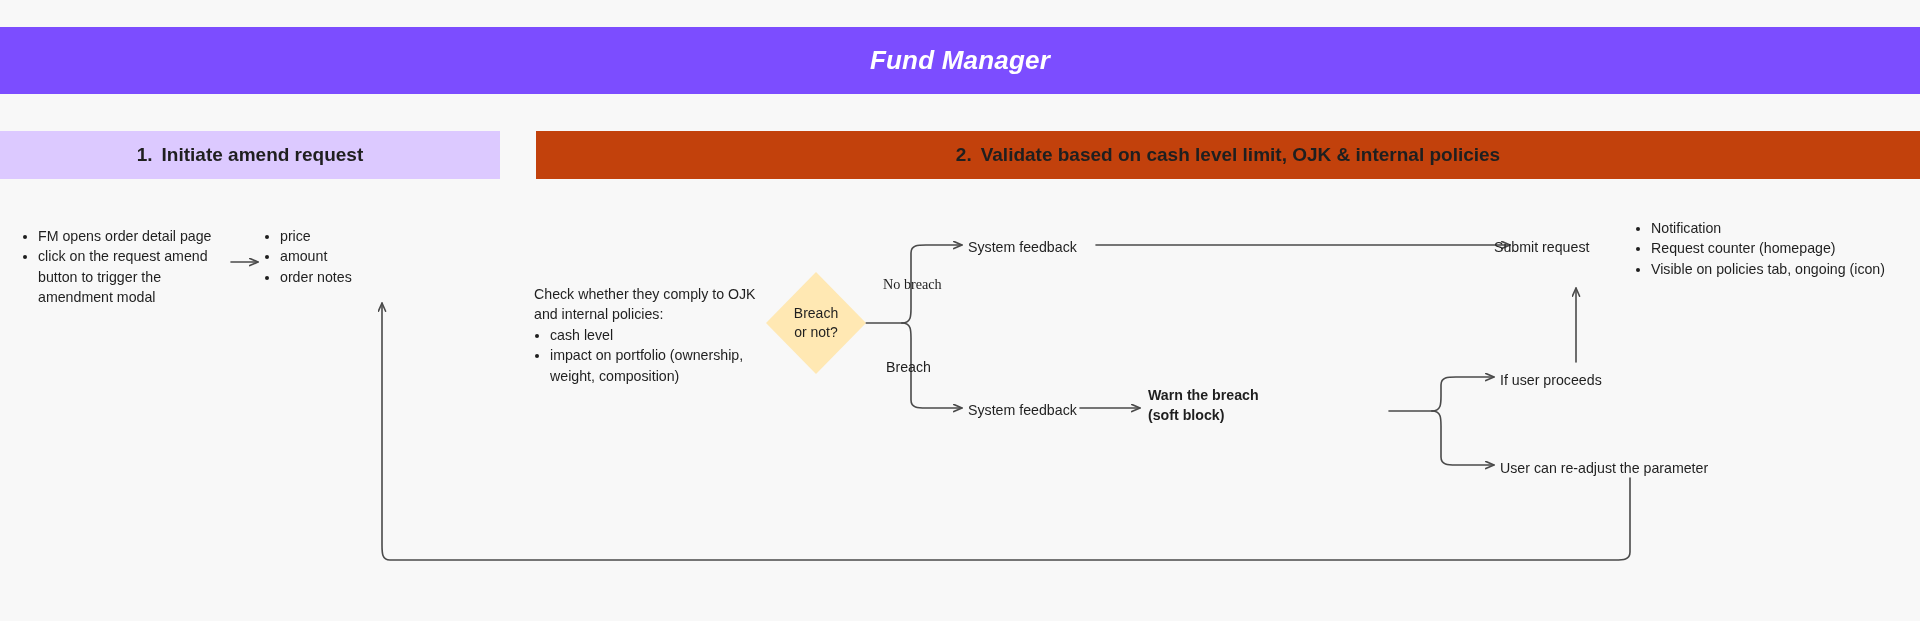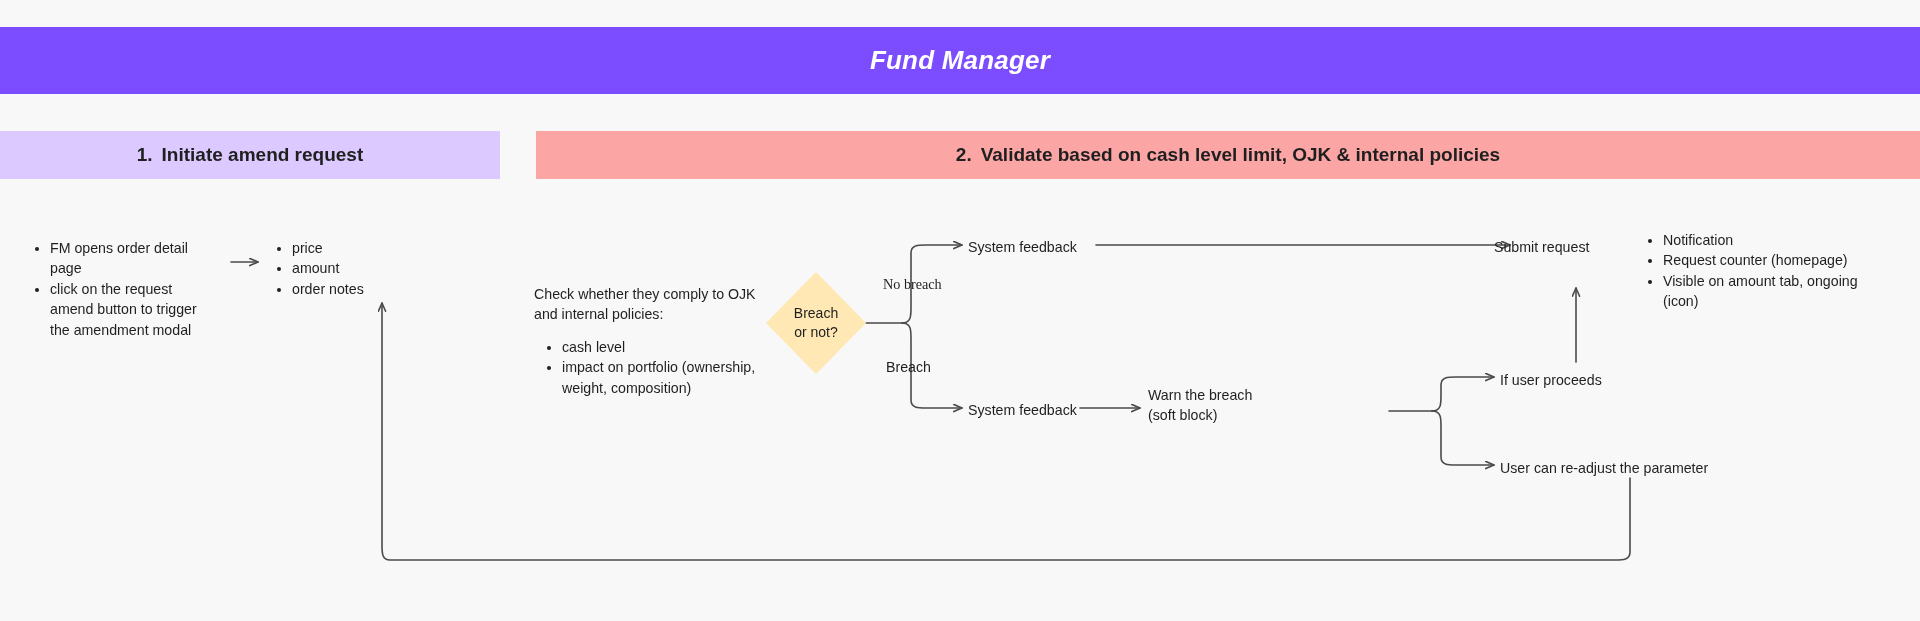--- a/index.html
+++ b/index.html
@@ -28,36 +28,36 @@
     background:#dcc9ff;
     display:flex;align-items:center;justify-content:center;
   }
   .sec1{left:0px;top:131px;width:500px;}
   .sec2{left:536px;top:131px;width:1384px;}
   .sec-title{font-size:19px;font-weight:bold;color:#1f1f1f;white-space:nowrap;}
   .sec-num{margin-right:9px;}
 
   
   .tblock{position:absolute;font-size:14.2px;color:#1f1f1f;line-height:1.44;}
-  ul.bul{margin:12px;padding:0 0 0 16px;list-style:disc;}
+  ul.bul{margin:0;padding:0 0 0 16px;list-style:disc;}
   ul.bul li{margin:0;padding:0;}
   .lead{margin:0 0 0 0;}
 
   .b-fm      {left:22px;  top:226px; width:190px;}
   .b-input   {left:264px; top:226px; width:190px;}
   .b-check   {left:534px; top:284px; width:240px;}
   .b-notif   {left:1635px;top:218px; width:270px;}
 
   
   .nlabel{position:absolute;font-size:14.2px;color:#1f1f1f;line-height:1.44;white-space:nowrap;}
   .n-nobreach {left:883px; top:274px;font-family:Liberation Serif, serif;}
   .n-breach   {left:886px; top:357px;}
   .n-sysfb1   {left:968px; top:237px;}
   .n-sysfb2   {left:968px; top:400px;}
-  .n-warn     {left:1148px;top:385px;white-space:normal;width:120px;}
+  .n-warn     {left:1148px;top:385px;white-space:normal;width:120px;font-weight:bold;}
   .n-submit   {left:1494px;top:237px;}
   .n-proceeds {left:1500px;top:370px;}
   .n-readjust {left:1500px;top:458px;}
 
   
   .diamond{position:absolute;display:flex;align-items:center;justify-content:center;text-align:center;}
   .diamond svg{position:absolute;left:0;top:0;}
   .diamond span{position:relative;color:#1f1f1f;line-height:1.35;}
   .d-breach{left:766px;top:272px;width:100px;height:102px;}
   .d-breach span{font-size:14px;}
@@ -75,21 +75,21 @@
   <div class="banner" style="background: rgb(124, 77, 255);">
     <div class="banner-title">Fund Manager</div>
   </div>
 
   <div class="sec sec1" style="background: rgb(220, 201, 255);">
     <div class="sec-title">
       <span class="sec-num">1.</span><span>Initiate amend request</span>
     </div>
   </div>
 
-  <div class="sec sec2" style="background: #fca5a5;">
+  <div class="sec sec2" style="background: #c2410c;">
     <div class="sec-title">
       <span class="sec-num">2.</span><span>Validate based on cash level limit, OJK &amp; internal policies</span>
     </div>
   </div>
 
   <svg id="wires" viewBox="0 0 1920 621">
     <defs>
       <marker id="ah" markerWidth="11" markerHeight="11" refX="9.2" refY="4.2" orient="auto" markerUnits="userSpaceOnUse">
         <path d="M1,0.6 L9.2,4.2 L1,7.8" fill="none" stroke="#4a4a4a" stroke-width="1.6" stroke-linecap="round" stroke-linejoin="round"></path>
       </marker>
@@ -153,21 +153,21 @@
     <ul class="bul">
       <li>cash level</li>
       <li>impact on portfolio (ownership, weight, composition)</li>
     </ul>
   </div>
 
   <div class="tblock b-notif">
     <ul class="bul">
       <li>Notification</li>
       <li>Request counter (homepage)</li>
-      <li>Visible on amount tab, ongoing (icon)</li>
+      <li>Visible on policies tab, ongoing (icon)</li>
     </ul>
   </div>
 
   <div class="nlabel n-nobreach">No breach</div>
   <div class="nlabel n-breach">Breach</div>
   <div class="nlabel n-sysfb1">System feedback</div>
   <div class="nlabel n-sysfb2">System feedback</div>
   <div class="nlabel n-warn">Warn the breach (soft block)</div>
   <div class="nlabel n-submit">Submit request</div>
   <div class="nlabel n-proceeds">If user proceeds</div>

